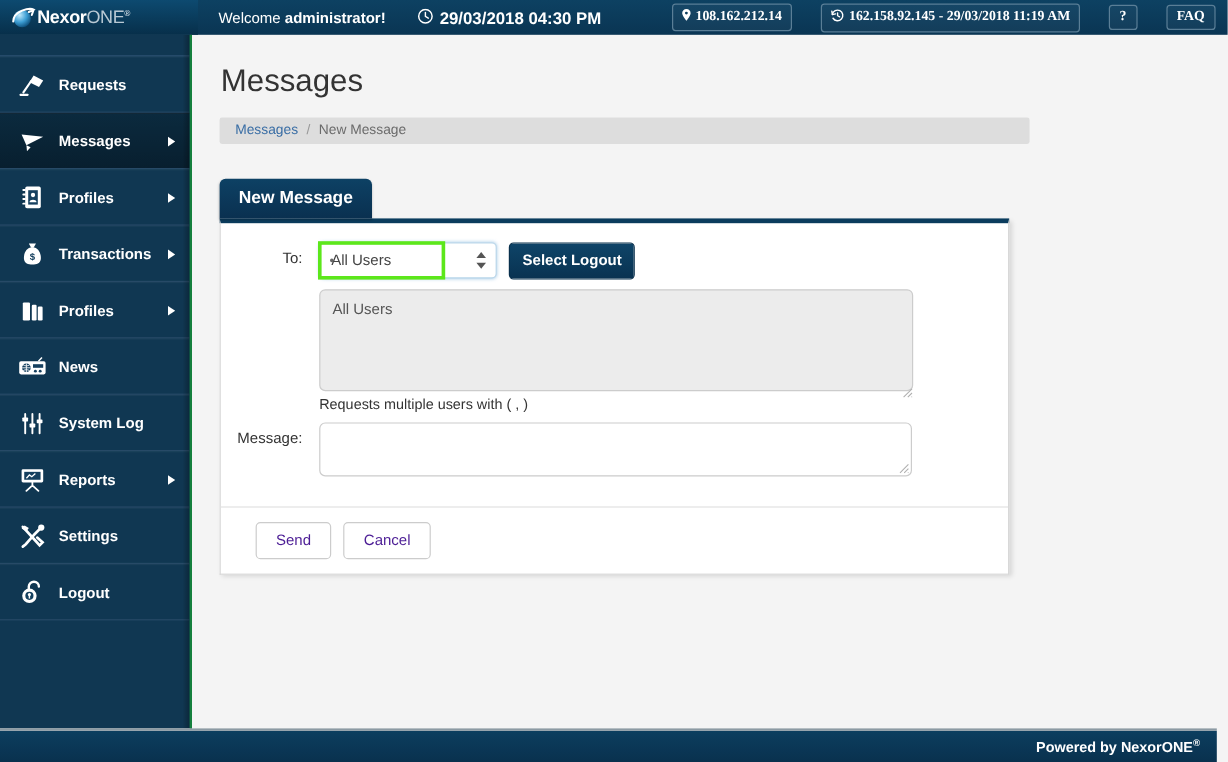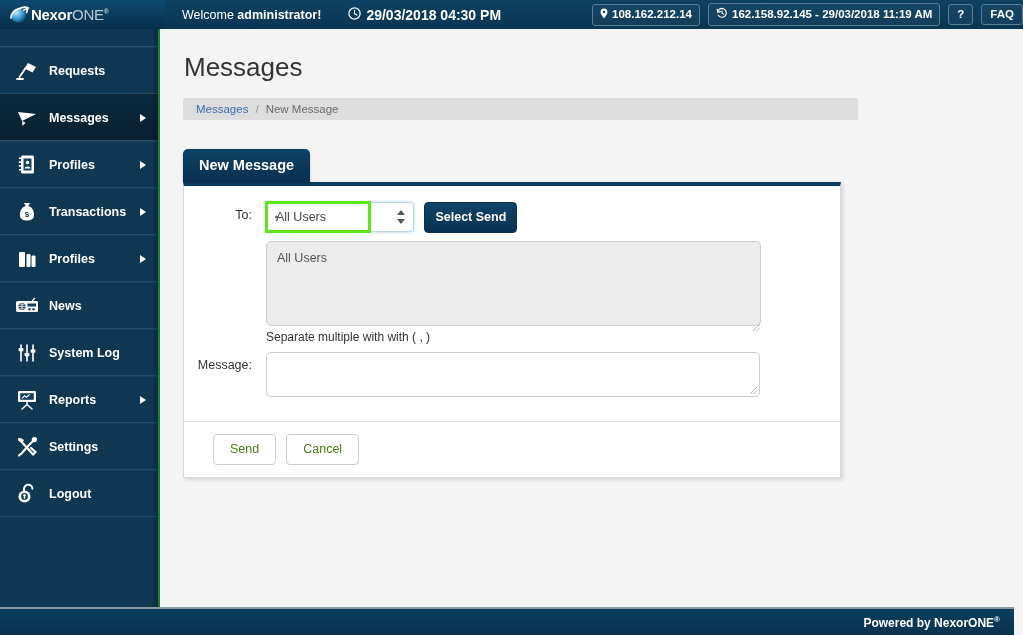--- a/index.html
+++ b/index.html
@@ -42,21 +42,21 @@
     white-space: nowrap;
   }
   #welcome b { font-weight: bold; }
   #clock-group {
     color: #ffffff; font-size: 14px; font-weight: bold;
     margin-left: 27px; display: flex; align-items: flex-start; gap: 5px;
     white-space: nowrap;
   }
   #header-right {
     margin-left: auto; display: flex; align-items: center;
-    gap: 8px; 
+    gap: 24px; padding-right: 10px; font-family: Liberation Serif, serif;
   }
   .hdr-pill {
     border: 1px solid #5a7e96;
     border-radius: 3px;
     color: #ffffff; font-size: 11.5px; font-weight: bold;
     padding: 3px 7px 4px 7px;
     display: flex; align-items: center; gap: 4px;
     background: rgba(255,255,255,0.04);
     white-space: nowrap;
   }
@@ -229,21 +229,21 @@
 
   #message-box { width: 494px; height: 45px; background: #ffffff; }
 
   #panel-footer {
     border-top: 1px solid #e2e2e2;
     padding: 12px 0 12px 29px;
     display: flex; gap: 10px;
   }
   .btn-plain {
     background: #ffffff; border: 1px solid #cccccc; border-radius: 4px;
-    font-size: 12.5px; color: #4d7c0f; padding: 7px 16px 8px 16px;
+    font-size: 12.5px; color: #4c1d95; padding: 7px 16px 8px 16px;
     cursor: pointer; font-family: "Liberation Sans", sans-serif;
   }
 
   
   #footer {
     position: absolute; left: 0; bottom: 0;
     width: 1014px; height: 28px;
     background: #0b3c5d;
     background: linear-gradient(180deg,#0c3e5f 0%, #09314e 100%);
     border-top: 2px solid #8c9aa3;
@@ -478,31 +478,31 @@
             <select class="sel" id="to-select">
               <option>All Users</option>
             </select>
             <span class="sel-bullet"></span>
             <span class="spinner">
               <i class="up"></i>
                 <i class="dn"></i>
             </span>
             <span id="green-box"></span>
           </div>
-          <button id="select-users-btn">Select Send</button>
+          <button id="select-users-btn">Select Logout</button>
 
           <div style="position:relative; display:block;">
             <textarea class="ta" id="recipients-box" style="">All Users</textarea>
             <span class="resizer" style="left:484px; top:80px;">
               <svg width="11" height="11" viewBox="0 0 11 11">
                 <path d="M10 3 L3 10 M10 6.5 L6.5 10 M10 9.6 L9.6 10" stroke="#b0b0b0" stroke-width="0.9"></path>
               </svg>
             </span>
           </div>
-          <div class="hint">Separate multiple with with ( , )</div>
+          <div class="hint">Requests multiple users with ( , )</div>
         </div>
       </div>
 
 
       <div class="form-row" style="margin-top:4px;justify-content:flex-end;">
         <div class="form-label">Message:</div>
         <div class="form-field">
           <div style="position:relative; display:inline-block;">
             <textarea class="ta" id="message-box" style=""></textarea>
             <span class="resizer" style="right:2px; bottom:2px;">

